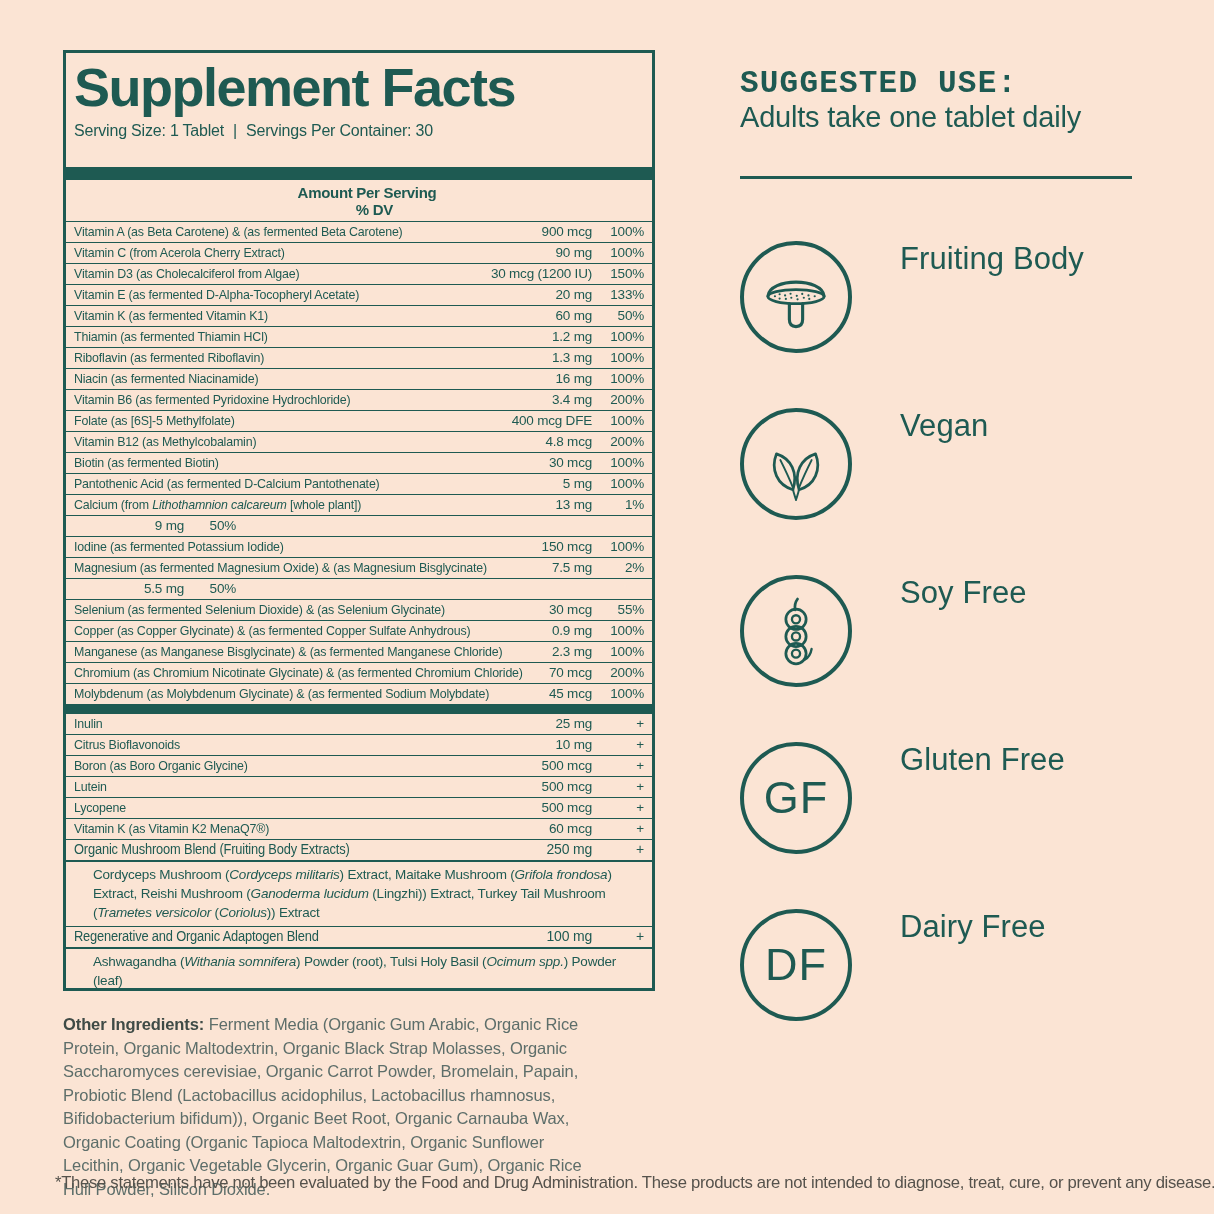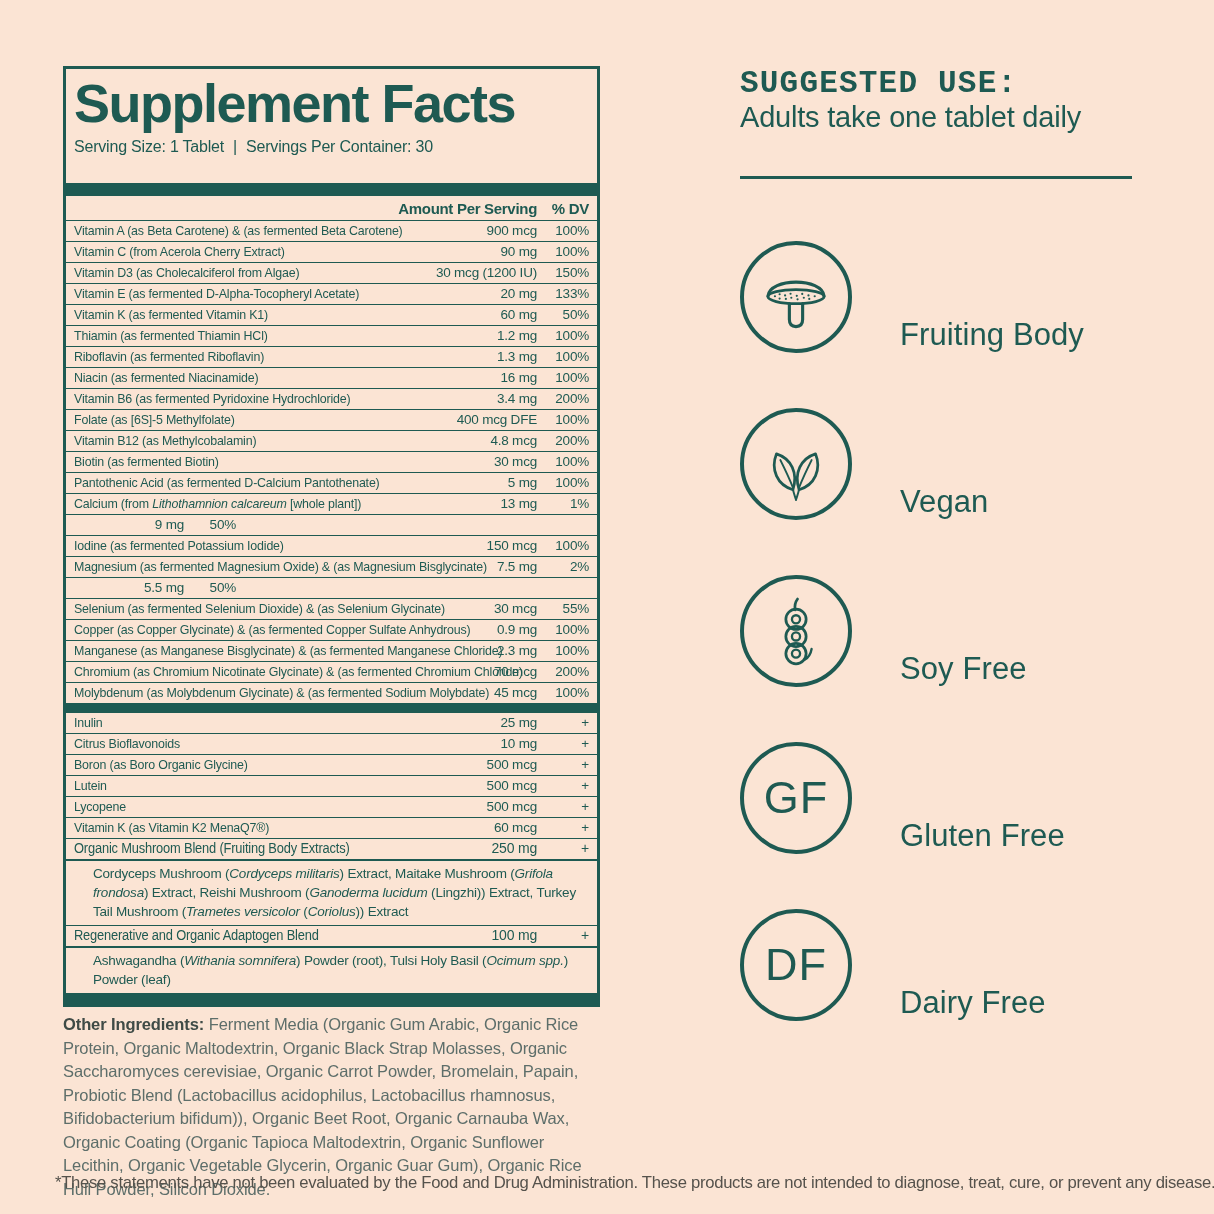--- a/index.html
+++ b/index.html
@@ -7,36 +7,36 @@
   body {
     background: var(--bg, #fbe4d4);
     font-family: "Liberation Sans", "DejaVu Sans", sans-serif;
     color: var(--teal, #1e5a52);
     position: relative;
     overflow: hidden;
   }
 
   
   .facts {
-    position: absolute; left: 63px; top: 66px;
-    width: 537px; height: 941px;
+    position: absolute; left: 63px; top: 50px;
+    width: 592px; height: 941px;
     border: 3px solid var(--teal, #1e5a52);
     padding: 4px 0 0 0;
     overflow: hidden;
   }
   .facts h1 {
     font-size: 54px; font-weight: 700; letter-spacing: -1.5px;
     line-height: 1.05; margin: 2px 8px 6px 8px;
   }
   .serving { font-size: 16px; letter-spacing: -0.2px; margin: 0 8px; padding-bottom: 27px; }
   .serving .pipe { margin: 0 9px; font-weight: 400; }
   .bar  { height: 13px; background: var(--teal, #1e5a52); }
   .bar2 { height: 10px; background: var(--teal, #1e5a52); }
   .bar3 { height: 14px; background: var(--teal, #1e5a52); }
-  .cols { display: flex; align-items: center; padding: 4px 8px 3px 24px; font-weight: 700; font-size: 15px; letter-spacing: -0.3px; }
+  .cols { display: flex; align-items: center; padding: 4px 8px 3px 24px; font-weight: 700; font-size: 15px; letter-spacing: -0.3px; flex-direction: column; }
   .cols .hA { flex: 1; text-align: right; }
   .cols .hD { width: 52px; text-align: right; }
 
   .row { display: flex; align-items: baseline; padding: 1.5px 8px; border-top: 1.5px solid var(--teal, #1e5a52); font-size: 13.5px; line-height: 17px; letter-spacing: -0.2px; }
   .row .n { flex: 1; min-width: 0; }
   .row .nx { display: inline-block; transform: scaleX(.92); transform-origin: 0 60%; white-space: nowrap; }
   .row .a { width: 110px; text-align: right; white-space: nowrap; }
   .row .d { width: 52px; text-align: right; }
   .row.after-bar { border-top: none; }
   .row.blend { font-weight: 400; font-size: 14px; }
@@ -57,21 +57,21 @@
     white-space: nowrap; letter-spacing: -0.3px;
     transform: scaleX(.98); transform-origin: 0 50%;
   }
 
   
   .right { position: absolute; left: 740px; top: 66px; width: 420px; }
   .su-head { font-size: 31px; font-weight: 700; letter-spacing: 1.2px; font-family: Liberation Mono, monospace; }
   .su-text { font-size: 29px; font-weight: 400; letter-spacing: -0.2px; }
   .divider { margin-top: 42px; width: 392px; height: 3px; background: var(--teal, #1e5a52); }
   .badges { margin-top: 62px; display: flex; flex-direction: column; gap: 55px; }
-  .badge { display: flex; align-items: flex-end; gap: 48px; }
+  .badge { display: flex; align-items: flex-start; gap: 48px; }
   .bicon {
     width: 112px; height: 112px; flex: 0 0 112px;
     border: 4px solid var(--teal, #1e5a52); border-radius: 50%;
     display: flex; align-items: center; justify-content: center;
   }
   .bicon svg { width: 78px; height: 78px; display: block; }
   .mono { font-size: 45px; letter-spacing: 1px; font-weight: 400; }
   .blabel { font-size: 31px; letter-spacing: 0.1px; }
 </style>
 </head>

